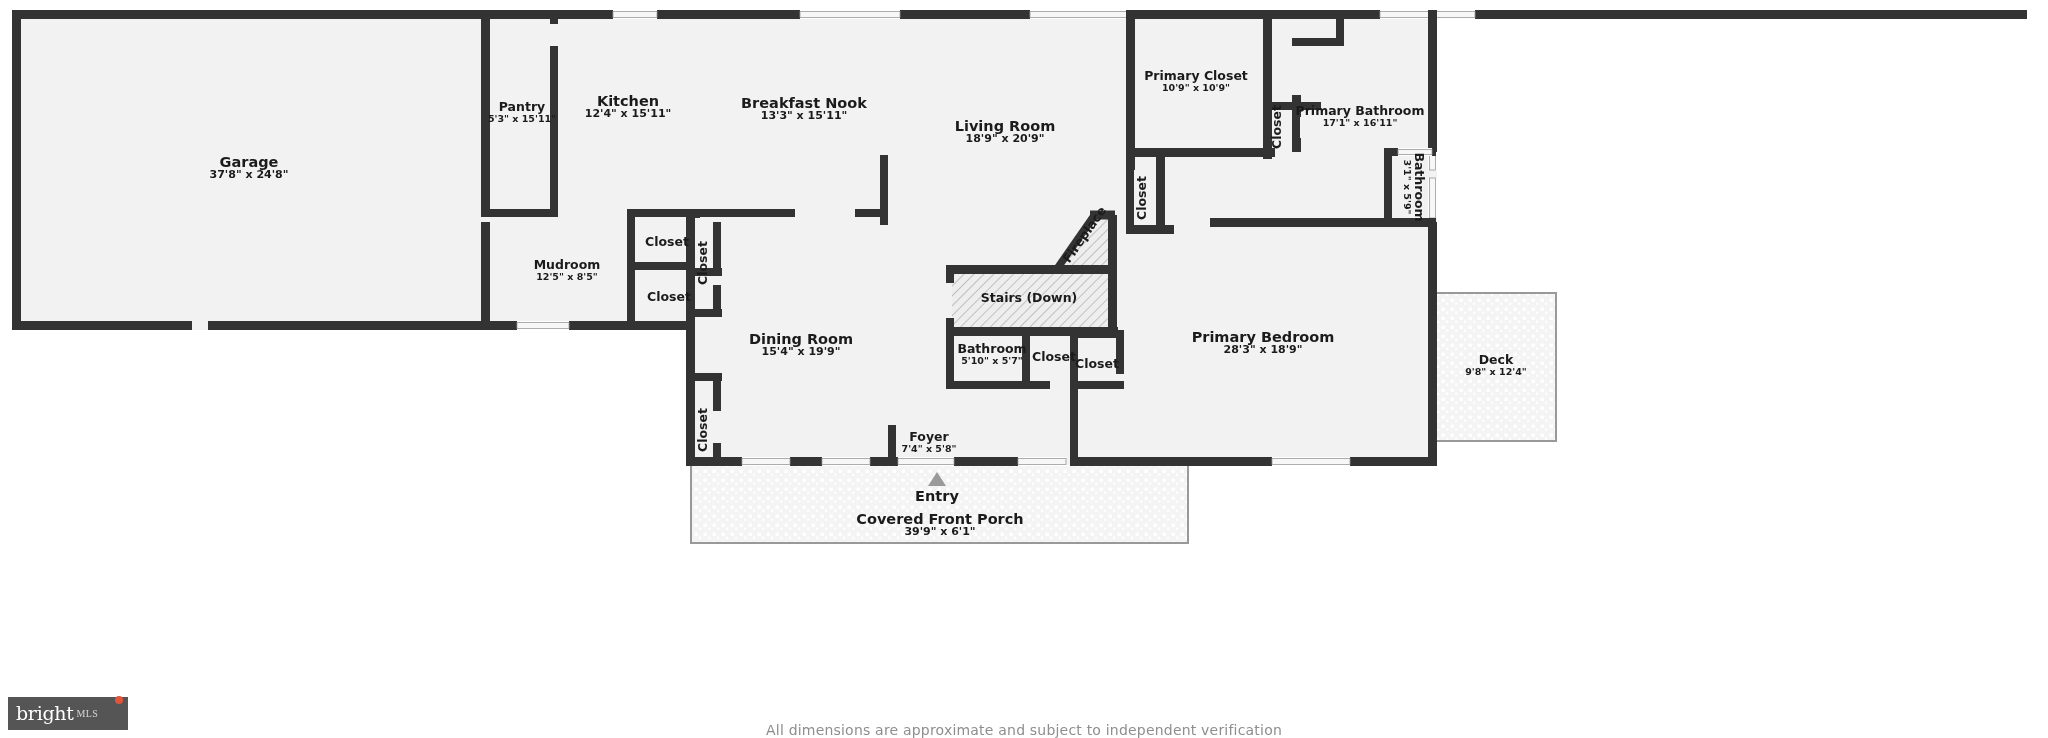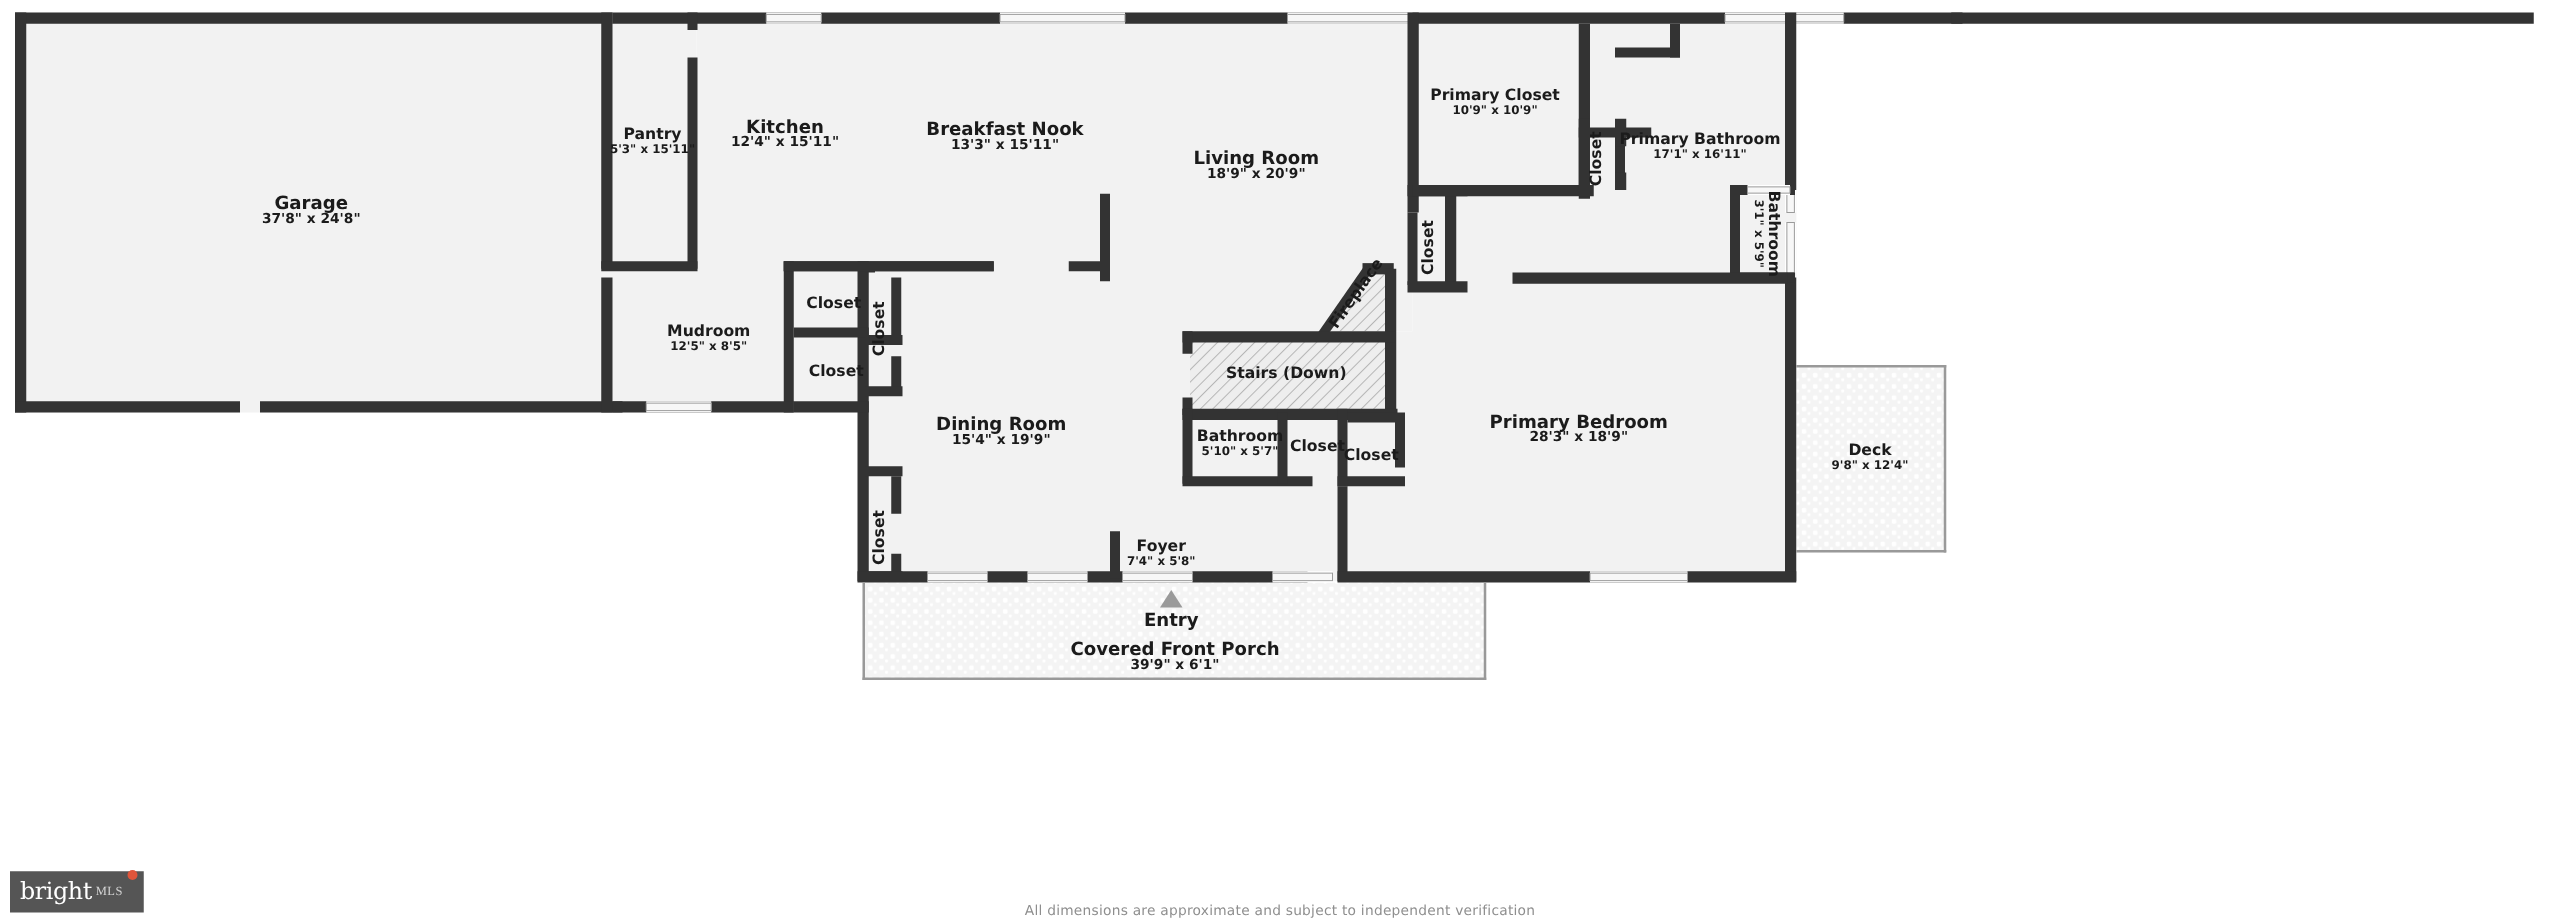--- a/index.html
+++ b/index.html
@@ -55,30 +55,30 @@
     fill: #1b1b1b;
     text-anchor: middle;
     font-family: "DejaVu Sans", "Liberation Sans", sans-serif;
   }
   .footer-note {
     position: absolute;
     left: 0;
     top: 722px;
     width: 2048px;
     text-align: center;
-    font-size: 11px;
+    font-size: 14px;
     color: #8e8e8e;
     letter-spacing: 0.2px;
     font-family: "DejaVu Sans", "Liberation Sans", sans-serif;
   }
   #mls-logo {
     position: absolute;
     left: 8px;
     top: 697px;
-    width: 107px;
+    width: 120px;
     height: 33px;
     background: #555555;
     display: flex;
     align-items: center;
     padding-left: 8px;
     box-sizing: border-box;
   }
   #mls-logo .brand-word {
     color: #ffffff;
     font-family: "DejaVu Serif", "Liberation Serif", serif;

